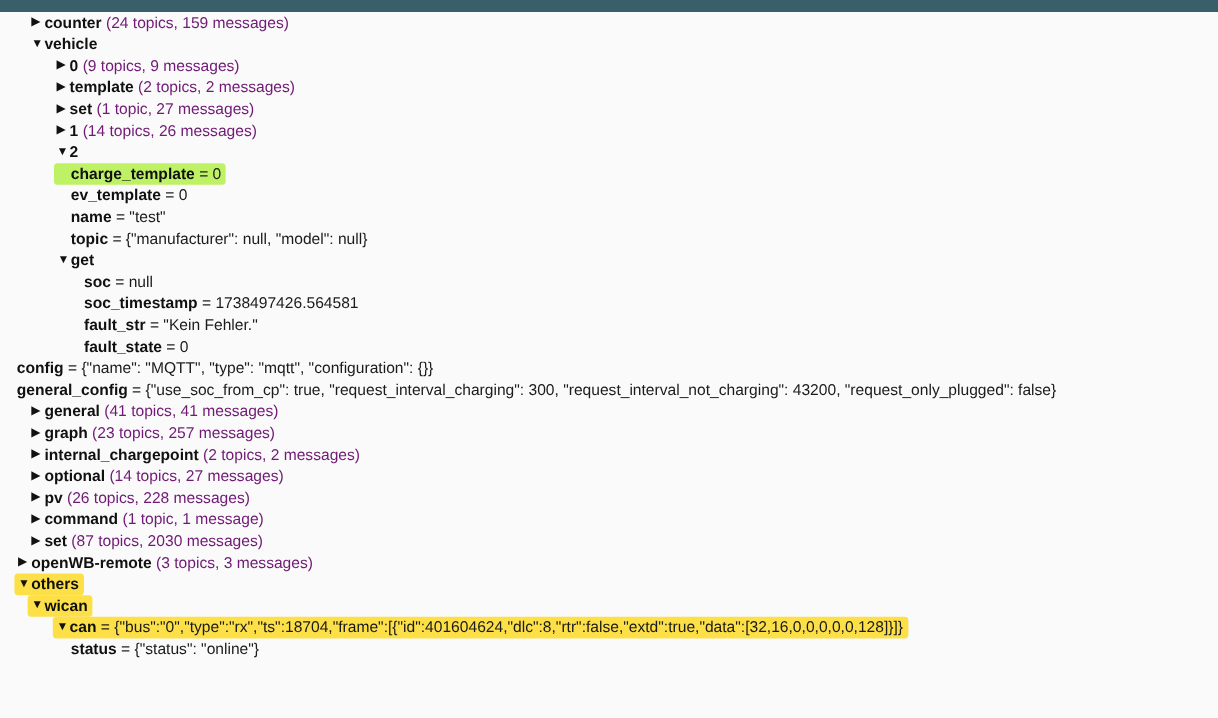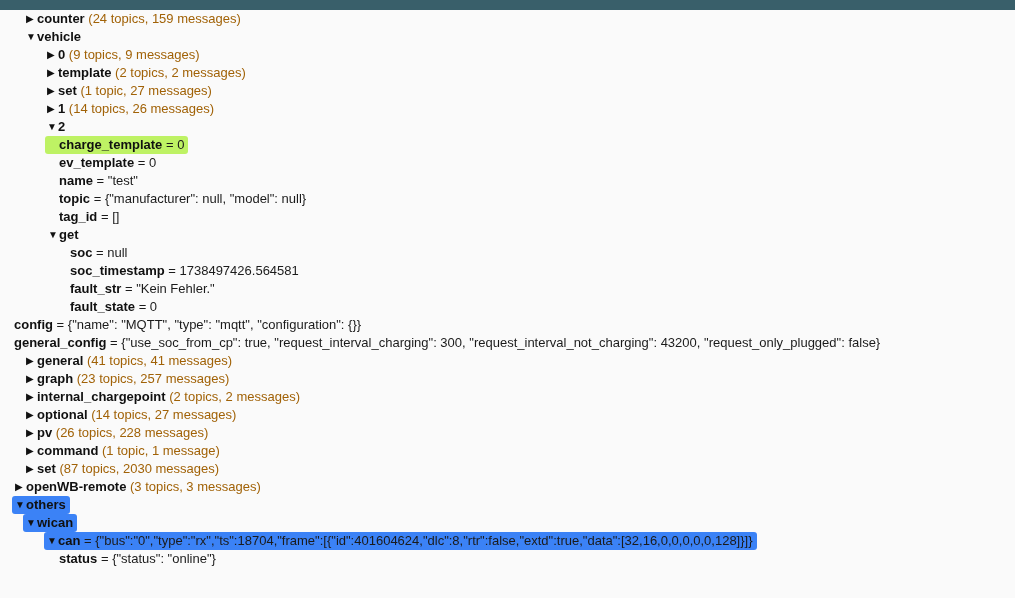--- a/index.html
+++ b/index.html
@@ -39,39 +39,39 @@
   .row .inner {
     display: inline-block;
     vertical-align: top;
     padding: 0 4px 0 3px;
     border-radius: 3px;
     height: 18px;
     line-height: 18px;
   }
 
   .row.sel-strong .inner { background: #bef264; }
-  .row.sel-weak .inner   { background: #3b82f6; }
+  .row.sel-weak .inner   { background: #fde047; }
 
   .tri {
     display: inline-block;
     font-size: 10px;
     width: 11px;
     color: #111;
     vertical-align: top;
     line-height: 18px;
   }
   .tri.none { visibility: hidden; }
 
   .key {
     font-weight: bold;
     color: #101010;
   }
 
   .meta {
-    color: #a16207;
+    color: #701a75;
     font-weight: normal;
   }
 
   .val {
     font-weight: normal;
     color: #1b1b1b;
   }
 
   .eq {
     font-weight: normal;
@@ -95,21 +95,20 @@
     <div class="row d1"><span class="inner"><span class="tri">▼</span><span class="key">vehicle</span></span></div>
     <div class="row d2"><span class="inner"><span class="tri">▶</span><span class="key">0</span><span> </span><span class="meta">(9 topics, 9 messages)</span></span></div>
     <div class="row d2"><span class="inner"><span class="tri">▶</span><span class="key">template</span><span> </span><span class="meta">(2 topics, 2 messages)</span></span></div>
     <div class="row d2"><span class="inner"><span class="tri">▶</span><span class="key">set</span><span> </span><span class="meta">(1 topic, 27 messages)</span></span></div>
     <div class="row d2"><span class="inner"><span class="tri">▶</span><span class="key">1</span><span> </span><span class="meta">(14 topics, 26 messages)</span></span></div>
     <div class="row d2"><span class="inner"><span class="tri">▼</span><span class="key">2</span></span></div>
     <div class="row d3 sel-strong"><span class="inner"><span class="tri none">▶</span><span class="key">charge_template</span><span class="eq"> = </span><span class="val">0</span></span></div>
     <div class="row d3"><span class="inner"><span class="tri none">▶</span><span class="key">ev_template</span><span class="eq"> = </span><span class="val">0</span></span></div>
     <div class="row d3"><span class="inner"><span class="tri none">▶</span><span class="key">name</span><span class="eq"> = </span><span class="val">"test"</span></span></div>
     <div class="row d3"><span class="inner"><span class="tri none">▶</span><span class="key">topic</span><span class="eq"> = </span><span class="val">{"manufacturer": null, "model": null}</span></span></div>
-    <div class="row d3"><span class="inner"><span class="tri none">▶</span><span class="key">tag_id</span><span class="eq"> = </span><span class="val">[]</span></span></div>
     <div class="row d3"><span class="inner"><span class="tri">▼</span><span class="key">get</span></span></div>
     <div class="row d4"><span class="inner"><span class="tri none">▶</span><span class="key">soc</span><span class="eq"> = </span><span class="val">null</span></span></div>
     <div class="row d4"><span class="inner"><span class="tri none">▶</span><span class="key">soc_timestamp</span><span class="eq"> = </span><span class="val">1738497426.564581</span></span></div>
     <div class="row d4"><span class="inner"><span class="tri none">▶</span><span class="key">fault_str</span><span class="eq"> = </span><span class="val">"Kein Fehler."</span></span></div>
     <div class="row d4"><span class="inner"><span class="tri none">▶</span><span class="key">fault_state</span><span class="eq"> = </span><span class="val">0</span></span></div>
     <div class="row d5"><span class="inner"><span class="tri none">▶</span><span class="key">config</span><span class="eq"> = </span><span class="val">{"name": "MQTT", "type": "mqtt", "configuration": {}}</span></span></div>
     <div class="row d5"><span class="inner"><span class="tri none">▶</span><span class="key">general_config</span><span class="eq"> = </span><span class="val">{"use_soc_from_cp": true, "request_interval_charging": 300, "request_interval_not_charging": 43200, "request_only_plugged": false}</span></span></div>
     <div class="row d1"><span class="inner"><span class="tri">▶</span><span class="key">general</span><span> </span><span class="meta">(41 topics, 41 messages)</span></span></div>
     <div class="row d1"><span class="inner"><span class="tri">▶</span><span class="key">graph</span><span> </span><span class="meta">(23 topics, 257 messages)</span></span></div>
     <div class="row d1"><span class="inner"><span class="tri">▶</span><span class="key">internal_chargepoint</span><span> </span><span class="meta">(2 topics, 2 messages)</span></span></div>

